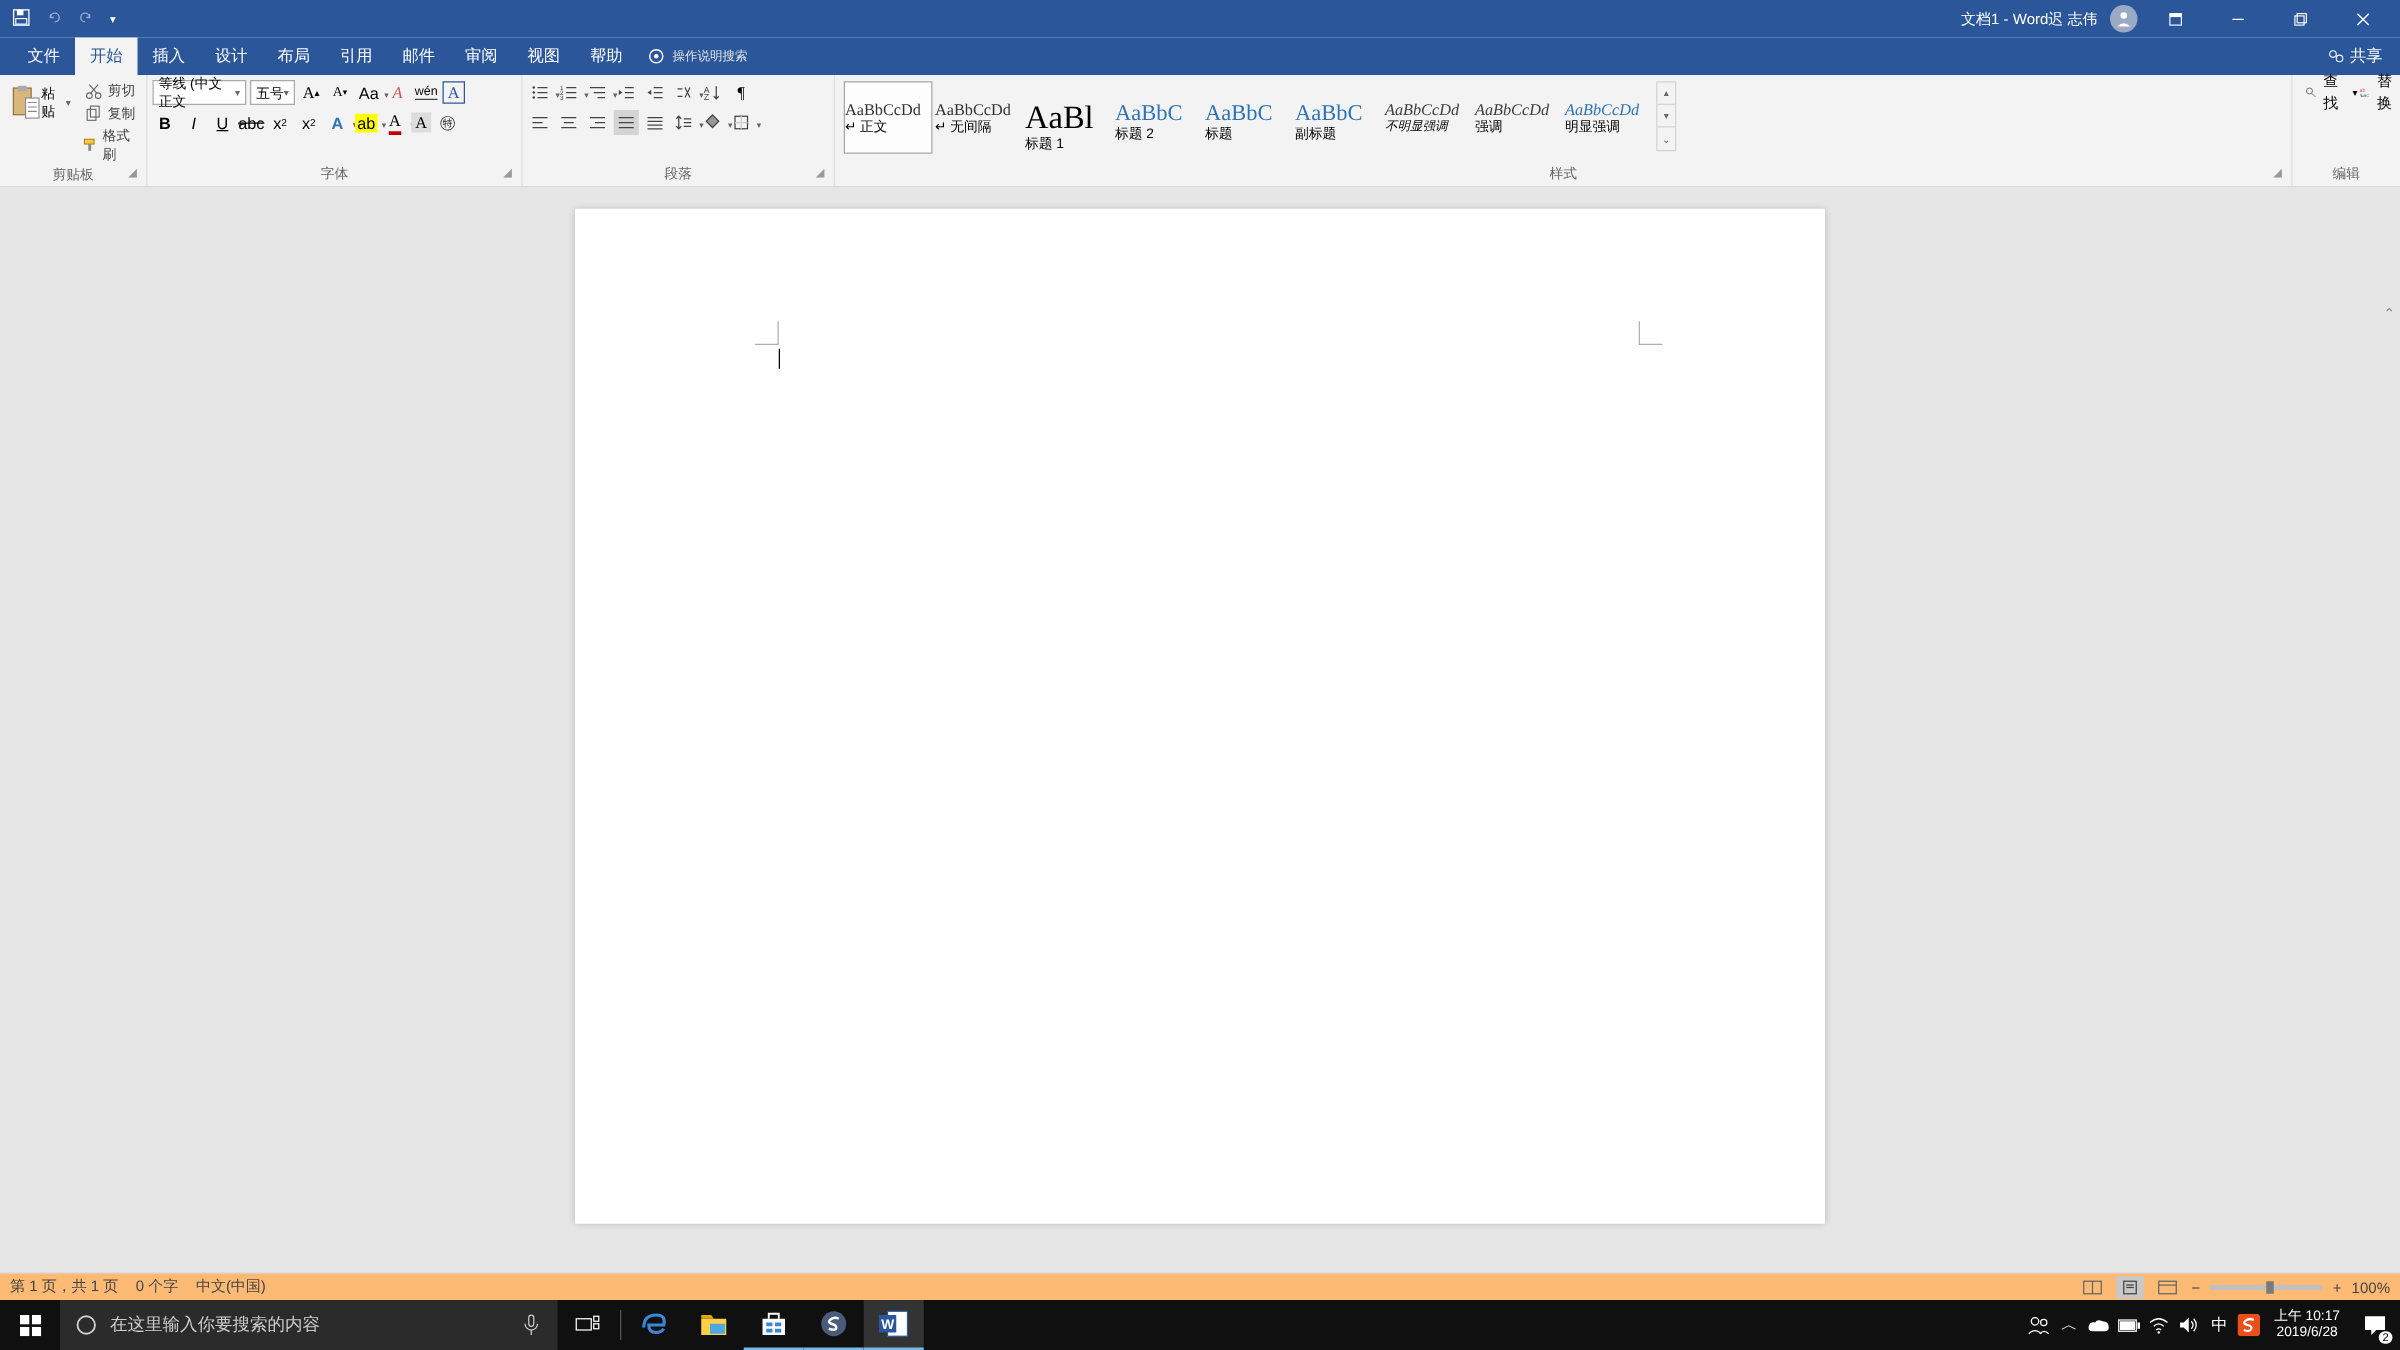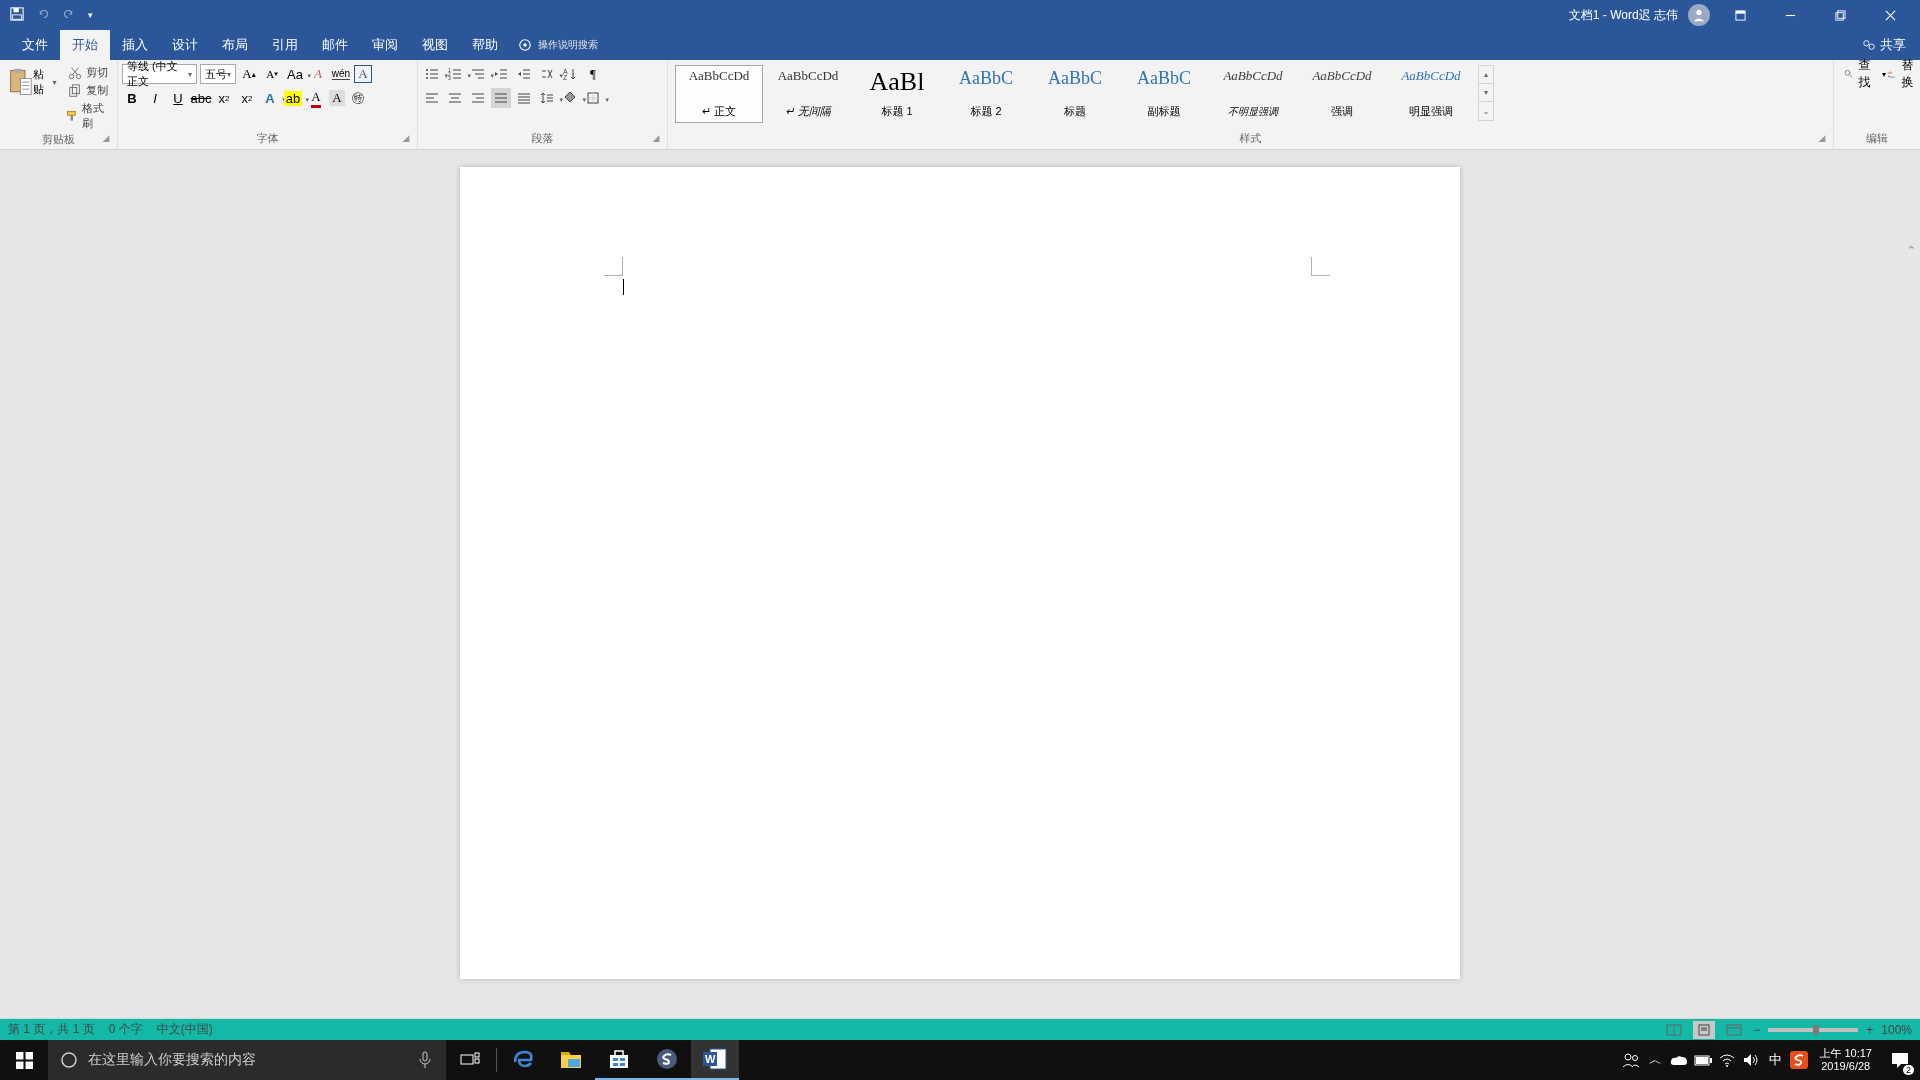--- a/index.html
+++ b/index.html
@@ -30,39 +30,39 @@
 .font-box{display:flex;flex-direction:column;gap:4px}
 .font-row{display:flex;align-items:center;gap:3px}
 .combo{height:20px;border:1px solid #ababab;background:#fff;font-size:11px;display:flex;align-items:center;padding:0 4px}
 .combo.name{width:75px}
 .combo.size{width:36px}
 .ddarr{margin-left:auto;font-size:8px;color:#666}
 .ico-btn{width:20px;height:20px;display:flex;align-items:center;justify-content:center;font-size:13px;position:relative}
 .ico-btn .dd{font-size:7px;position:absolute;right:-6px;top:8px;color:#666}
 .ico-btn.framed{border:1px solid #2b579a;width:18px;height:18px}
 .style-gallery{display:flex;gap:1px}
-.style-item{width:88px;height:58px;border:1px solid transparent;display:flex;flex-direction:column;align-items:center;justify-content:space-between;padding:3px 0;font-size:11px}
+.style-item{width:71px;height:58px;border:1px solid transparent;display:flex;flex-direction:column;justify-content:space-between;padding:15px 0;font-size:11px}
 .style-item.selected{border:1px solid #a5a5a5;background:#fdfdfd}
 .style-preview{font-family:"Times New Roman",serif;color:#333;font-size:13px;line-height:1}
 .style-preview.big{font-size:26px;font-weight:300;color:#000}
 .style-preview.med{font-size:18px;color:#2e74b5}
 .style-preview.ital{font-style:italic;color:#404040}
 .style-preview.blueital{font-style:italic;color:#2e74b5}
 .gallery-more{width:16px;display:flex;flex-direction:column;justify-content:space-between;border:1px solid #d4d4d4;font-size:8px;color:#666}
 .gallery-more div{height:18px;display:flex;align-items:center;justify-content:center;border-bottom:1px solid #d4d4d4}
 .edit-col{display:flex;flex-direction:row;gap:1px;font-size:12px;padding:0 6px}
 .edit-row{display:flex;align-items:center;gap:5px;height:20px}
 .edit-row svg{width:14px;height:14px}
 .doc-area{flex:1;background:#e6e6e6;position:relative;overflow:hidden}
 .page{position:absolute;left:460px;top:17px;width:1000px;height:812px;background:#fff;box-shadow:0 0 6px rgba(0,0,0,.2)}
 .page::before{content:"";position:absolute;left:144px;top:90px;width:18px;height:18px;border-right:1px solid #b0b0b0;border-bottom:1px solid #b0b0b0}
 .page::after{content:"";position:absolute;right:130px;top:90px;width:18px;height:18px;border-left:1px solid #b0b0b0;border-bottom:1px solid #b0b0b0}
 .cursor{position:absolute;left:163px;top:112px;width:1px;height:16px;background:#000}
 .collapse{position:absolute;right:4px;top:94px;font-size:11px;color:#888}
-.statusbar{height:22px;background:#14b8a6;border-top:1px solid #d4d4d4;display:flex;align-items:center;font-size:12px;color:#444;padding:0 8px}
+.statusbar{height:22px;background:#fdba74;border-top:1px solid #d4d4d4;display:flex;align-items:center;font-size:12px;color:#444;padding:0 8px}
 .statusbar .left{display:flex;gap:14px}
 .statusbar .right{margin-left:auto;display:flex;align-items:center;gap:8px}
 .view-btn{width:22px;height:18px;display:flex;align-items:center;justify-content:center}
 .view-btn.active{background:#c8c8c8}
 .zoom-slider{width:90px;height:4px;background:#c0c0c0;position:relative}
 .zoom-slider::after{content:"";position:absolute;left:50%;top:-3px;width:6px;height:10px;background:#7a7a7a}
 .taskbar{height:40px;background:#101010;display:flex;align-items:center}
 .start{width:48px;height:40px;display:flex;align-items:center;justify-content:center}
 .search-box{flex:0 0 398px;height:40px;background:#2b2b2b;display:flex;align-items:center;color:#ccc;font-size:14px;gap:10px;padding:0 12px}
 .search-box svg{width:18px;height:18px}
@@ -404,21 +404,21 @@
 
   <div class="group" style="flex:1">
     <div class="group-body" style="padding:3px">
       <div class="style-gallery" id="style-gallery">
           <div class="style-item selected">
             <div class="style-preview ">AaBbCcDd</div>
             <div style="font-size: 11px; font-family: Liberation Serif, serif;">↵ 正文</div>
           </div>
           <div class="style-item">
             <div class="style-preview ">AaBbCcDd</div>
-            <div style="font-size: 11px; font-style: italic;">↵ 无间隔</div>
+            <div style="font-size: 11px;">↵ 无间隔</div>
           </div>
           <div class="style-item">
             <div class="style-preview big">AaBl</div>
             <div style="font-size: 11px;">标题 1</div>
           </div>
           <div class="style-item">
             <div class="style-preview med">AaBbC</div>
             <div style="font-size: 11px;">标题 2</div>
           </div>
           <div class="style-item">

